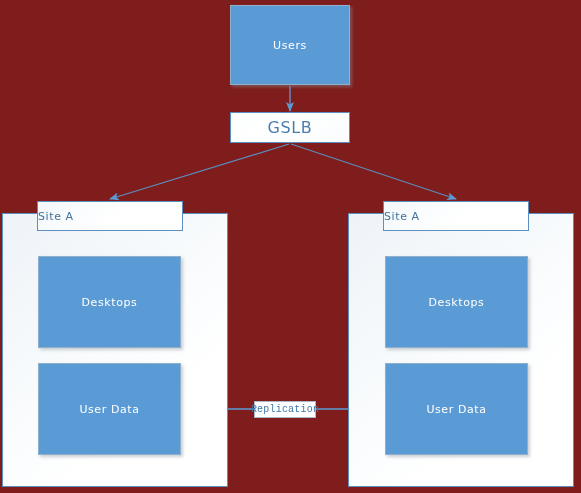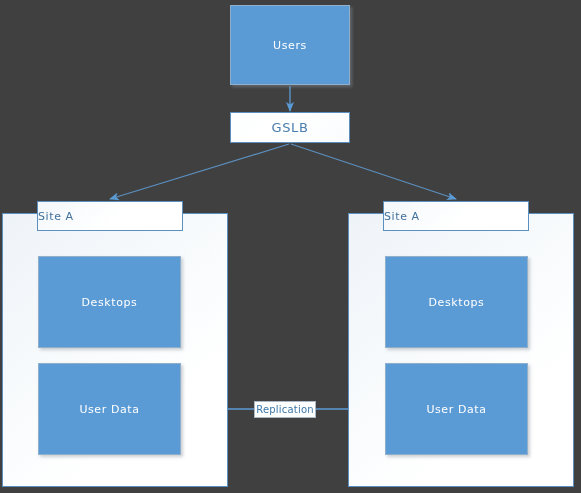--- a/index.html
+++ b/index.html
@@ -5,21 +5,21 @@
 <style>
   html,body{margin:0;padding:0;background:#ffffff;}
   body{
     font-family:"DejaVu Sans","Liberation Sans",sans-serif;
     -webkit-font-smoothing:none;
   }
   #canvas{
     position:relative;
     width:581px;
     height:493px;
-    background:#404040;
+    background:#7f1d1d;
     overflow:hidden;
   }
   svg.layer{
     position:absolute;
     left:0; top:0;
     width:581px; height:493px;
     pointer-events:none;
   }
   
   .blue-box{
@@ -39,21 +39,21 @@
   
   .white-box{
     position:absolute;
     background:linear-gradient(135deg,#fdfefe 0%,#ffffff 45%,#fafcfd 100%);
     border:1px solid #5B8FC0;
     box-sizing:border-box;
     display:flex;
     align-items:center;
     justify-content:center;
     color:#4A7EAE;
-    font-size:13px;
+    font-size:16px;
     letter-spacing:0.6px;
     text-align:center;
   }
   
   .site-container{
     position:absolute;
     background:linear-gradient(140deg,#eef3f8 0%,#f7fafc 38%,#ffffff 72%,#ffffff 100%);
     border:1px solid #5B8FC0;
     box-sizing:border-box;
   }
@@ -147,17 +147,17 @@
   </div>
 
   <div class="blue-box" style="left:385px; top:256px; width:143px; height:92px;">
     <span>Desktops</span>
   </div>
 
   <div class="blue-box" style="left:385px; top:363px; width:143px; height:92px;">
     <span>User Data</span>
   </div>
 
-  <div class="edge-label" style="left:254px; top:401px; width:62px; height:17px;">
+  <div class="edge-label" style="left:254px; top:401px; width:62px; height:17px;font-family:Liberation Mono, monospace;">
     <span>Replication</span>
   </div>
 
 </div>
 
 </body></html>

